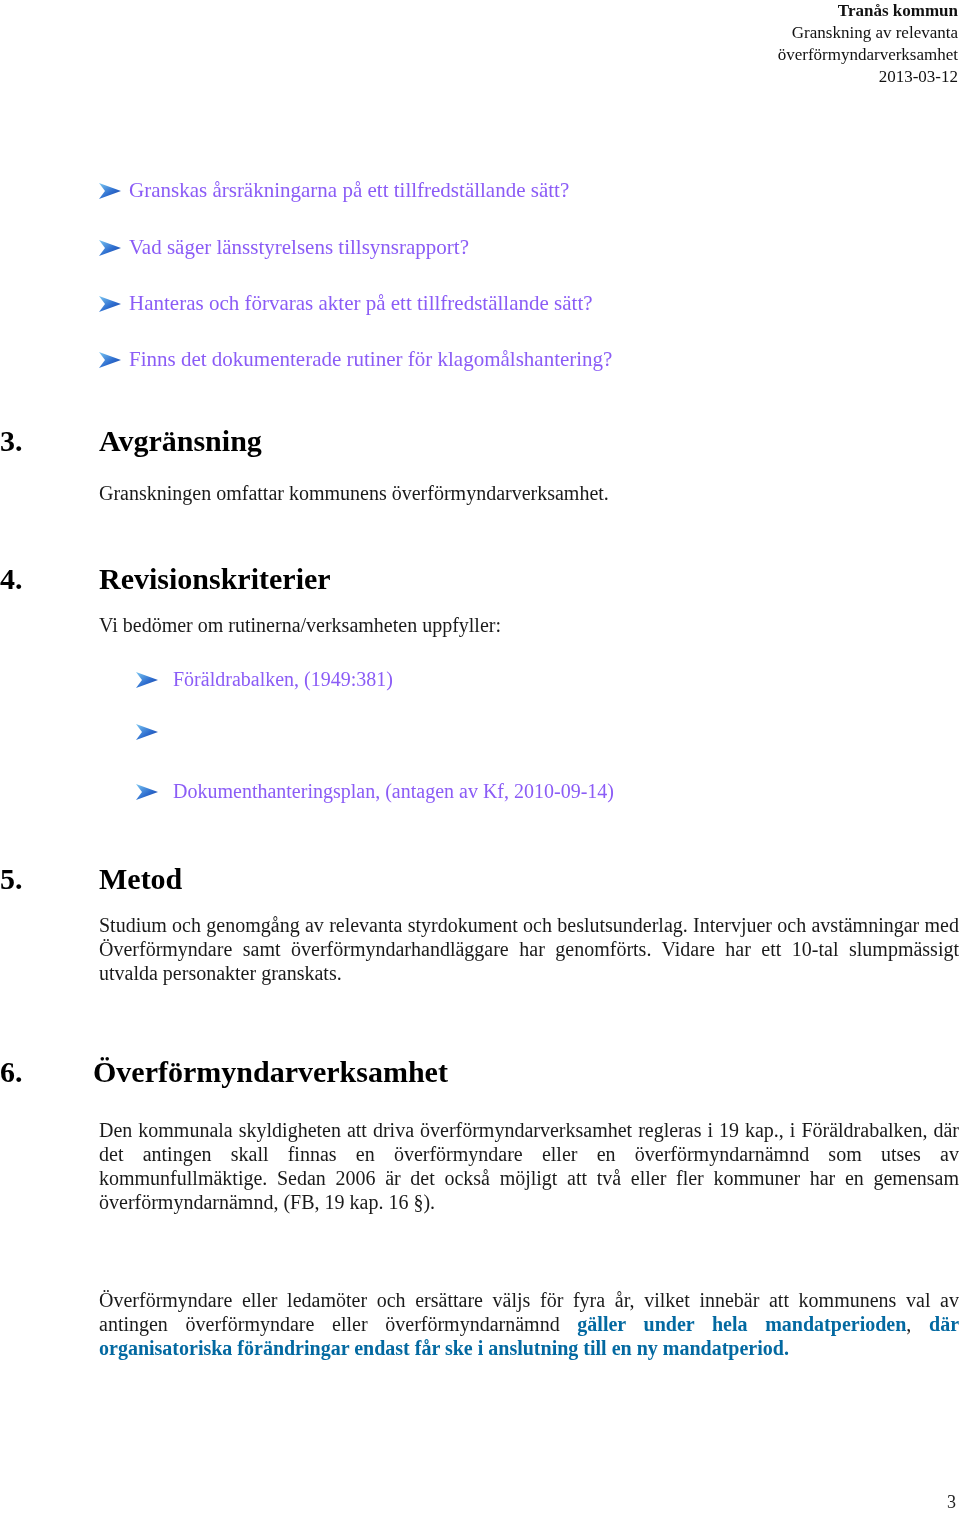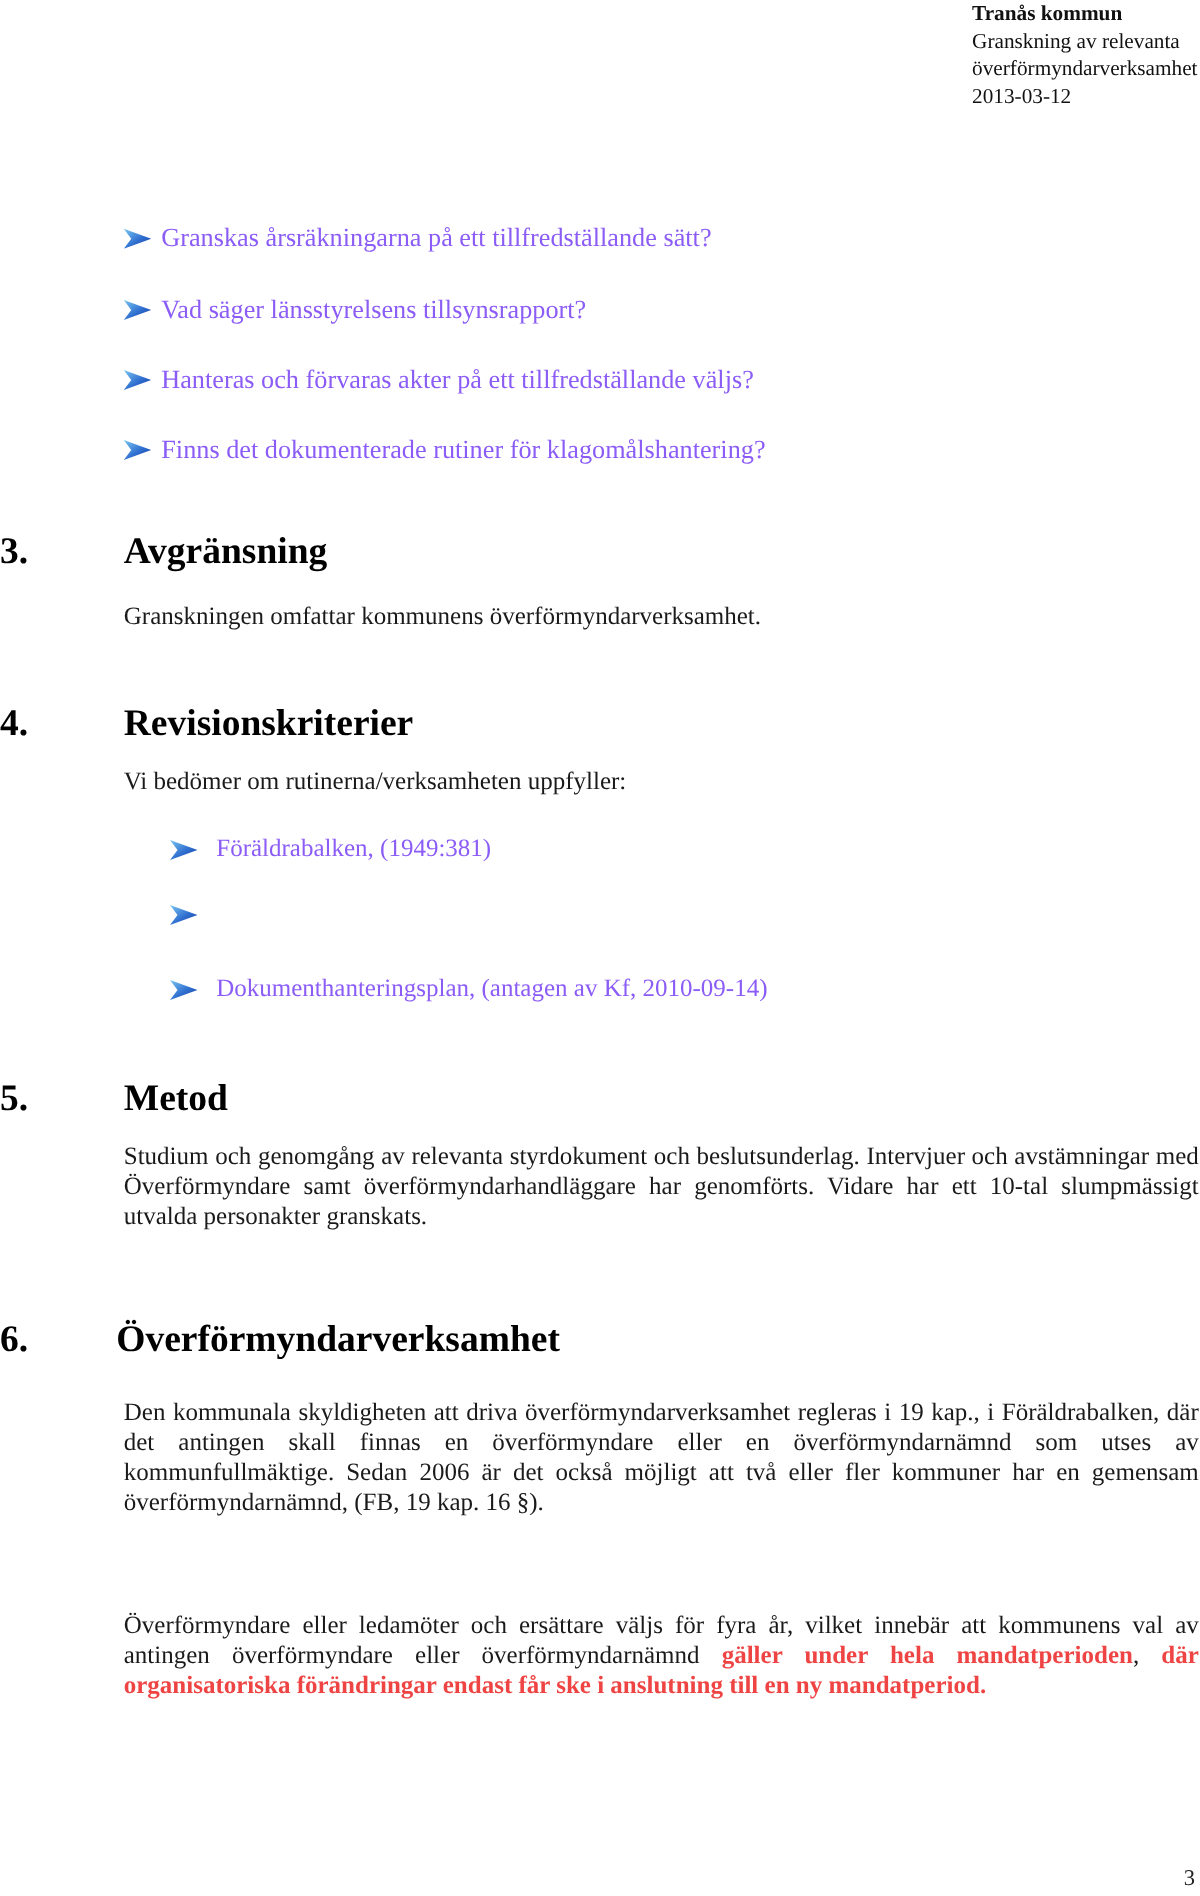--- a/index.html
+++ b/index.html
@@ -2,21 +2,21 @@
 <html><head>
 <meta charset="utf-8">
 <style>
   html, body { margin: 0; padding: 0; background: #ffffff; }
   body {
     width: 960px; height: 1517px; position: relative; overflow: hidden;
     font-family: "Liberation Serif", "DejaVu Serif", serif;
     color: #111111;
   }
   .header {
-    position: absolute; right: 2px; top: 0px; 
+    position: absolute; right: 2px; top: 0px; text-align: right;
     font-size: 17px; line-height: 22px; color: #111;
   }
   .header .org { font-weight: bold; }
   .bullet-row {
     position: absolute; display: flex; align-items: center;
     font-size: 21px; white-space: nowrap; color: #8b5cf6;
   }
   .arrow { width: 22px; height: 16px; margin-right: 8px; flex: none; }
   .heading {
     position: absolute; left: 0; font-weight: bold; font-size: 30px;
@@ -24,21 +24,21 @@
   }
   .heading .num { position: absolute; left: 0; }
   .heading .title { position: absolute; white-space: nowrap; }
   .para {
     position: absolute; left: 99px; width: 860px;
     font-size: 20px; line-height: 24px; text-align: justify;
     color: #1a1a1a;
   }
   .line { position: absolute; left: 99px; font-size: 21px; white-space: nowrap; color: #1a1a1a; }
   .page-num { position: absolute; right: 4px; top: 1492px; font-size: 18px; color: #222; }
-  b { font-weight: bold; color: #ef4444; }
+  b { font-weight: bold; color: #0369a1; }
 </style>
 </head>
 <body>
 
 <svg width="0" height="0" style="position:absolute">
   <defs>
     <linearGradient id="arrowGrad" x1="0" y1="0" x2="1" y2="1">
       <stop offset="0" stop-color="#7cc8f2"></stop>
       <stop offset="0.55" stop-color="#2f6fd0"></stop>
       <stop offset="1" stop-color="#1a3f9c"></stop>
@@ -62,21 +62,21 @@
 <div class="bullet-row" style="left:99px; top:235px;">
   <svg class="arrow" viewBox="0 0 22 16">
       <path d="M0 0 L22 8 L0 16 L6 8 Z" fill="url(#arrowGrad)"></path>
     </svg>
   <span>Vad säger länsstyrelsens tillsynsrapport?</span>
 </div>
 <div class="bullet-row" style="left:99px; top:291px;">
   <svg class="arrow" viewBox="0 0 22 16">
       <path d="M0 0 L22 8 L0 16 L6 8 Z" fill="url(#arrowGrad)"></path>
     </svg>
-  <span>Hanteras och förvaras akter på ett tillfredställande väljs?</span>
+  <span>Hanteras och förvaras akter på ett tillfredställande sätt?</span>
 </div>
 <div class="bullet-row" style="left:99px; top:347px;">
   <svg class="arrow" viewBox="0 0 22 16">
       <path d="M0 0 L22 8 L0 16 L6 8 Z" fill="url(#arrowGrad)"></path>
     </svg>
   <span>Finns det dokumenterade rutiner för klagomålshantering?</span>
 </div>
 
 <div class="heading" style="top:424px;">
   <span class="num">3.</span>

